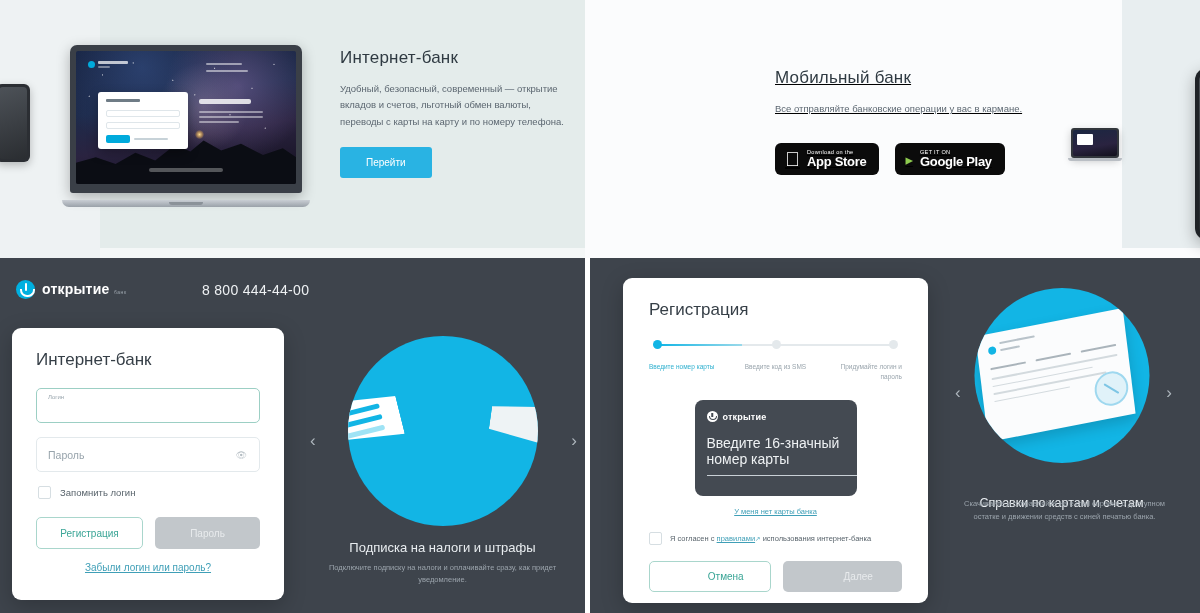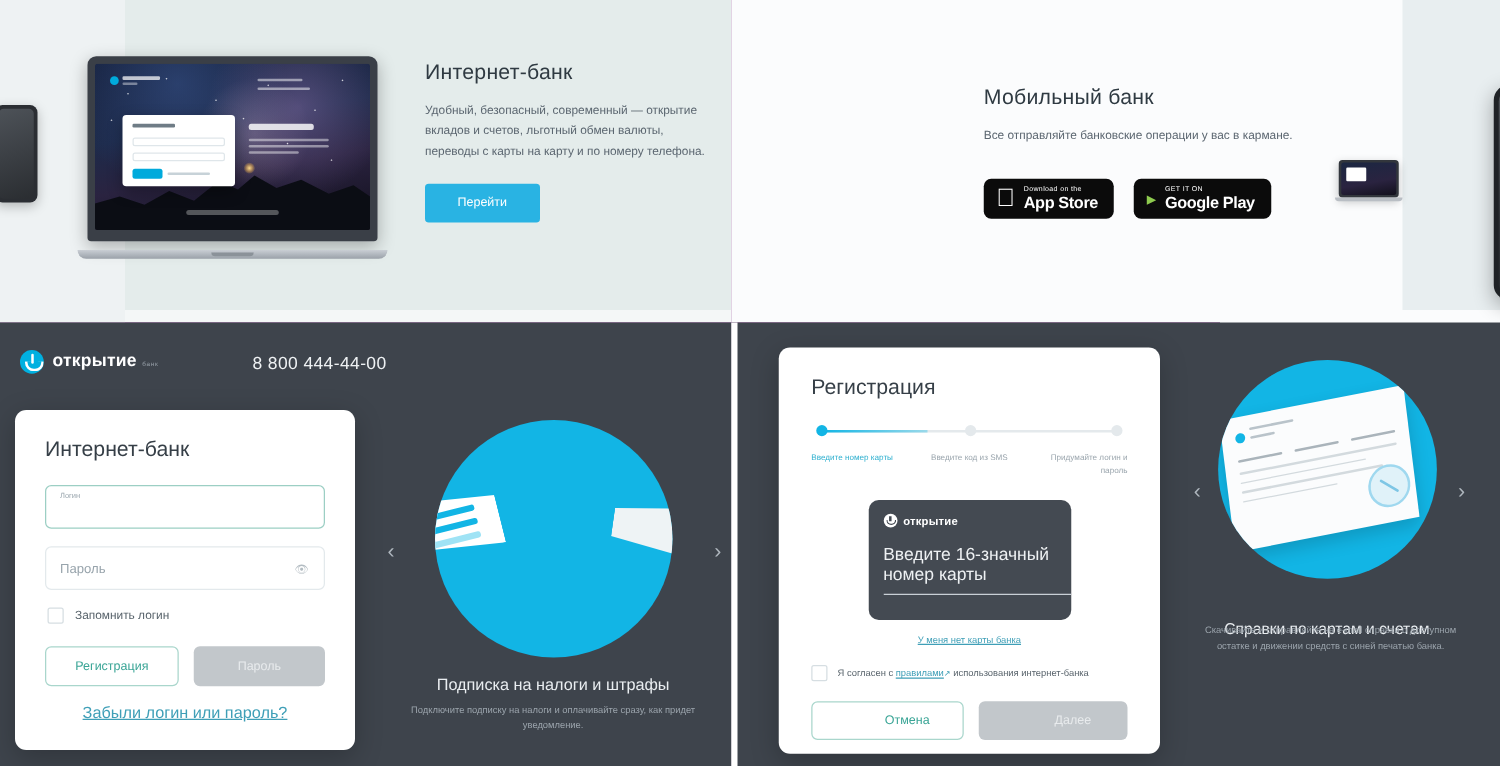--- a/index.html
+++ b/index.html
@@ -2,21 +2,21 @@
 <html><head>
 <meta charset="utf-8">
 <style>
   * { box-sizing: border-box; margin: 0; padding: 0; }
   html, body {
     width: 1200px; height: 613px;
     background: #ffffff;
     font-family: "Liberation Sans", sans-serif;
     overflow: hidden;
   }
-  .screen { position: relative; width: 976px; height: 613px; background: #701a75; }
+  .screen { position: relative; width: 976px; height: 613px; background: #737373; }
 
   
   .top-row { position: absolute; left: 0; top: 0; width: 1200px; height: 258px; display: flex; }
   .panel-tl { position: relative; width: 585px; height: 258px; background: #f4f7f7; overflow: hidden; }
   .panel-tr { position: relative; width: 615px; height: 258px; background: #fbfcfd; overflow: hidden; }
 
   .tl-band { position: absolute; left: 100px; top: 0; width: 485px; height: 248px; background: #e4eceb; }
   .tl-band2 { position: absolute; left: 0; top: 0; width: 100px; height: 258px; background: #eef2f3; }
 
   
@@ -85,21 +85,21 @@
   .tl-text { position:absolute; left:340px; top:48px; width:230px; }
   .h-title { font-size:17px; color:#2f3a42; font-weight:400; letter-spacing:.2px; }
   .h-body { margin-top:13px; font-size:9.5px; line-height:1.72; color:#5b6670; }
   .btn-primary {
     margin-top:17px; display:inline-block; background:#29b3e3; color:#fff;
     font-size:10px; padding:10px 26px; border:none; border-radius:3px; cursor:pointer;
   }
 
   
   .tr-square { position:absolute; right:0; top:0; width:78px; height:248px; background:#e8eef0; }
-  .tr-text { position:absolute; left:202px; top:68px; width:250px; }
+  .tr-text { position:absolute; left:190px; top:68px; width:250px;text-decoration:underline; }
   .store-row { display:flex; gap:16px; margin-top:26px; }
   .store-badge {
     display:flex; align-items:center; gap:7px; background:#0b0b0b; color:#fff;
     border-radius:6px; padding:6px 13px 6px 10px; cursor:pointer; min-width:103px;
   }
   .store-badge .sb-txt { line-height:1.05; }
   .store-badge .sb-small { font-size:5.6px; letter-spacing:.3px; display:block; }
   .store-badge .sb-big { font-size:13px; font-weight:bold; display:block; letter-spacing:-.3px; }
   .apple-glyph { font-size:20px; line-height:1; }
 
@@ -150,21 +150,21 @@
   .remember-label { font-size:9.5px; color:#58636b; }
   .btn-row { display:flex; gap:12px; }
   .btn-outline {
     flex:1; height:32px; border:1px solid #a9d6cc; border-radius:5px; background:#fff;
     color:#3aa596; font-size:10px; cursor:pointer;
   }
   .btn-disabled {
     flex:1; height:32px; border:none; border-radius:5px; background:#c2c7cb;
     color:#e8ebed; font-size:10px; cursor:default;
   }
-  .forgot { display:block; text-align:center; margin-top:13px; font-size:13px; color:#3f9fb7; }
+  .forgot { display:block; text-align:center; margin-top:13px; font-size:10px; color:#3f9fb7; }
 
   
   .carousel-l { position:absolute; left:300px; top:0; width:285px; height:355px; }
   .circle-big {
     position:absolute; left:50%; transform:translateX(-50%); top:78px;
     width:190px; height:190px; border-radius:50%; background:#12b5e5; overflow:hidden;
   }
   .env-l { position:absolute; left:-26px; top:58px; width:78px; height:50px; background:#fff; transform:rotate(-14deg);
     clip-path: polygon(0 0, 100% 22%, 100% 100%, 0 78%); }
   .env-l::after { content:""; position:absolute; left:14px; top:14px; width:46px; height:5px; background:#12b5e5; border-radius:2px;

